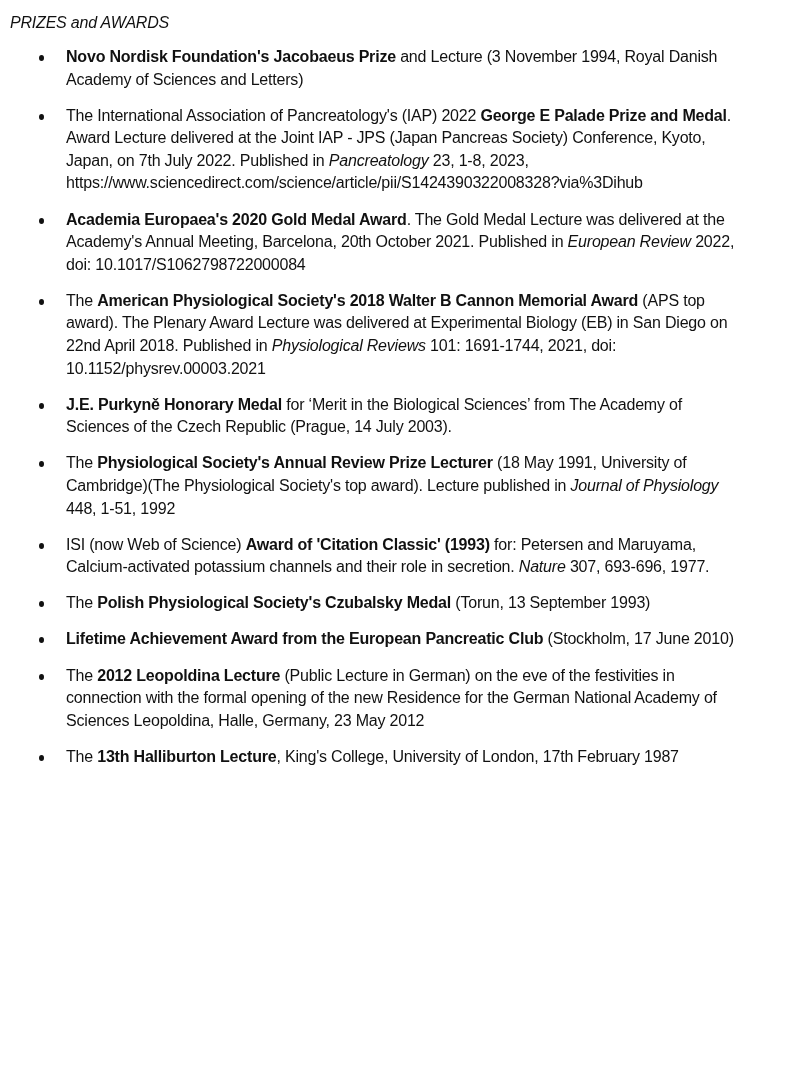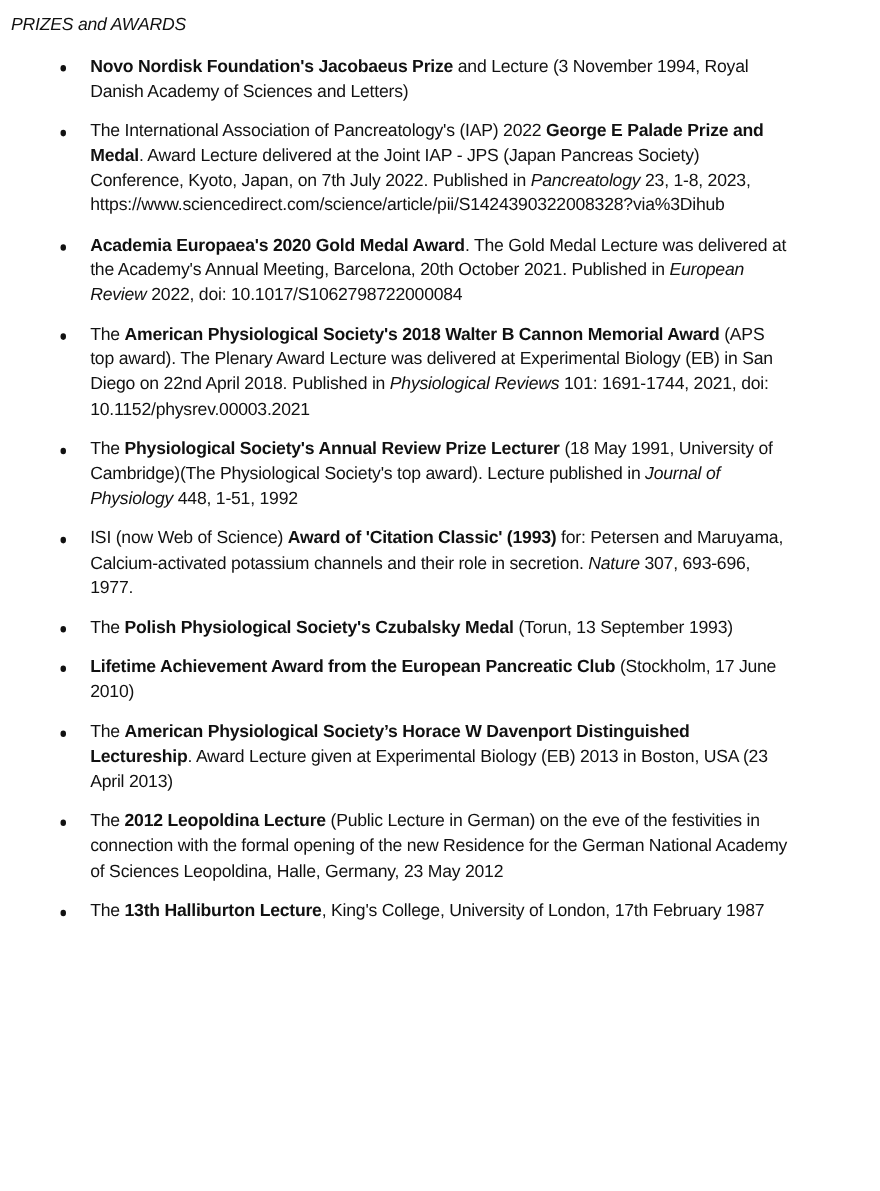--- a/index.html
+++ b/index.html
@@ -10,21 +10,21 @@
       font-size: 16px;
       letter-spacing: -0.2px;
     }
     .page { position: relative; padding: 12px 24px 0 10px; }
     .heading {
       font-style: italic;
       font-size: 16px;
       margin: 0 0 12px 0;
       line-height: 22px;
     }
-    ul.awards { list-style: none; margin: 16px; padding: 0; }
+    ul.awards { list-style: none; margin: 0; padding: 0; }
     li.award {
       position: relative;
       padding-left: 56px;
       padding-right: 40px;
       line-height: 22.6px;
       margin-bottom: 13.5px;
     }
     li.award::before {
       content: "";
       position: absolute;
@@ -39,21 +39,21 @@
 </head>
 <body>
 
 <div class="page">
   <div class="heading">PRIZES and AWARDS</div>
   <ul class="awards" id="awards-list">
       <li class="award"><span class="b">Novo Nordisk Foundation's Jacobaeus Prize</span><span> and Lecture (3 November 1994, Royal Danish Academy of Sciences and Letters)</span></li>
       <li class="award"><span>The International Association of Pancreatology's (IAP) 2022 </span><span class="b">George E Palade Prize and Medal</span><span>. Award Lecture delivered at the Joint IAP - JPS (Japan Pancreas Society) Conference, Kyoto, Japan, on 7th July 2022. Published in </span><span class="i">Pancreatology</span><span> 23, 1-8, 2023, https://www.sciencedirect.com/science/article/pii/S1424390322008328?via%3Dihub</span></li>
       <li class="award"><span class="b">Academia Europaea's 2020 Gold Medal Award</span><span>. The Gold Medal Lecture was delivered at the Academy's Annual Meeting, Barcelona, 20th October 2021. Published in </span><span class="i">European Review</span><span> 2022, doi: 10.1017/S1062798722000084</span></li>
       <li class="award"><span>The </span><span class="b">American Physiological Society's 2018 Walter B Cannon Memorial Award</span><span> (APS top award). The Plenary Award Lecture was delivered at Experimental Biology (EB) in San Diego on 22nd April 2018. Published in </span><span class="i">Physiological Reviews</span><span> 101: 1691-1744, 2021, doi: 10.1152/physrev.00003.2021</span></li>
+      <li class="award"><span class="b">J.E. Purkyně Honorary Medal</span><span> for ‘Merit in the Biological Sciences’ from The Academy of Sciences of the Czech Republic (Prague, 14 July 2003).</span></li>
       <li class="award"><span>The </span><span class="b">Physiological Society's Annual Review Prize Lecturer</span><span> (18 May 1991, University of Cambridge)(The Physiological Society's top award). Lecture published in </span><span class="i">Journal of Physiology</span><span> 448, 1-51, 1992</span></li>
       <li class="award"><span>ISI (now Web of Science) </span><span class="b">Award of 'Citation Classic' (1993)</span><span> for: Petersen and Maruyama, Calcium-activated potassium channels and their role in secretion. </span><span class="i">Nature</span><span> 307, 693-696, 1977.</span></li>
       <li class="award"><span>The </span><span class="b">Polish Physiological Society's Czubalsky Medal</span><span> (Torun, 13 September 1993)</span></li>
       <li class="award"><span class="b">Lifetime Achievement Award from the European Pancreatic Club</span><span> (Stockholm, 17 June 2010)</span></li>
-      <li class="award"><span>The </span><span class="b">American Physiological Society’s Horace W Davenport Distinguished Lectureship</span><span>. Award Lecture given at Experimental Biology (EB) 2013 in Boston, USA (23 April 2013)</span></li>
       <li class="award"><span>The </span><span class="b">2012 Leopoldina Lecture</span><span> (Public Lecture in German) on the eve of the festivities in connection with the formal opening of the new Residence for the German National Academy of Sciences Leopoldina, Halle, Germany, 23 May 2012</span></li>
       <li class="award"><span>The </span><span class="b">13th Halliburton Lecture</span><span>, King's College, University of London, 17th February 1987</span></li>
     </ul>
 </div>
 
 </body></html>

